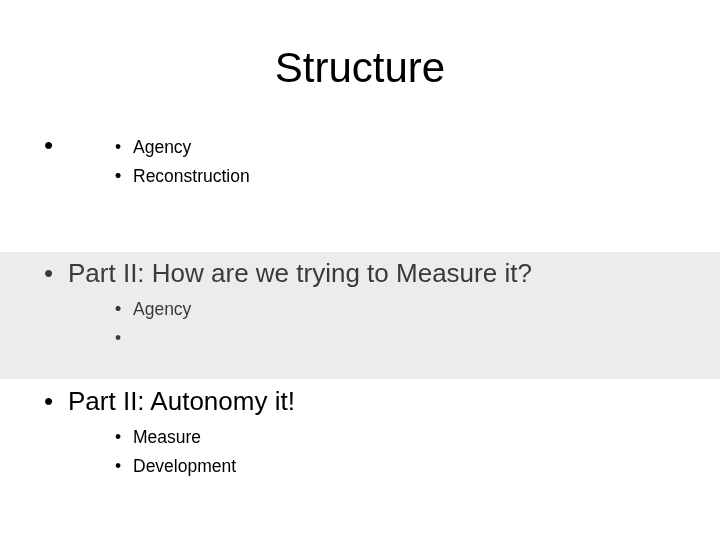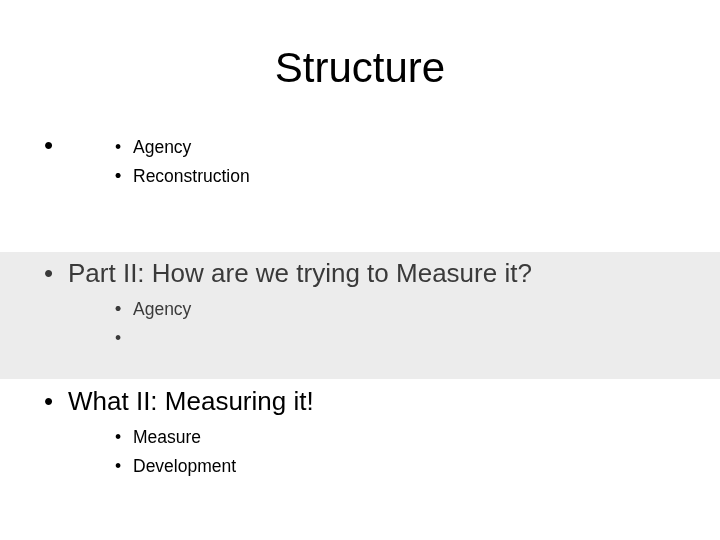--- a/index.html
+++ b/index.html
@@ -151,21 +151,21 @@
         </div>
         <div class="bullet-l2 dim">
           <span class="dot">•</span>
         </div>
       </div>
     </div>
 
     <div class="section section-3">
       <div class="bullet-l1">
         <span class="dot">•</span>
-        <span>What II: Measuring it!</span>
+        <span>Part II: Autonomy it!</span>
       </div>
       <div class="sublist">
         <div class="bullet-l2">
           <span class="dot">•</span>
           <span>Measure</span>
         </div>
         <div class="bullet-l2">
           <span class="dot">•</span>
           <span>Development</span>
         </div>

